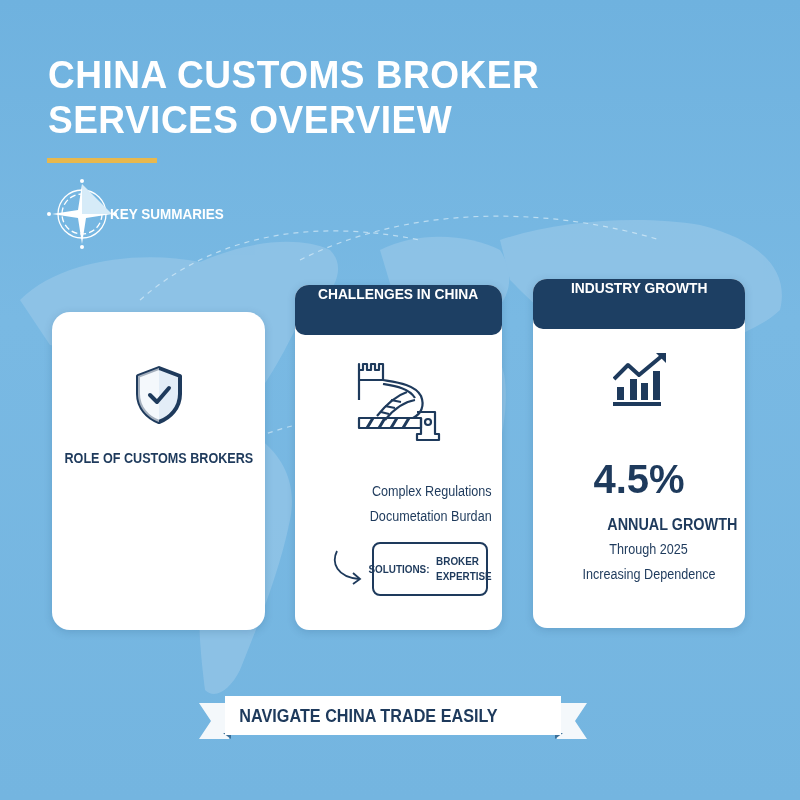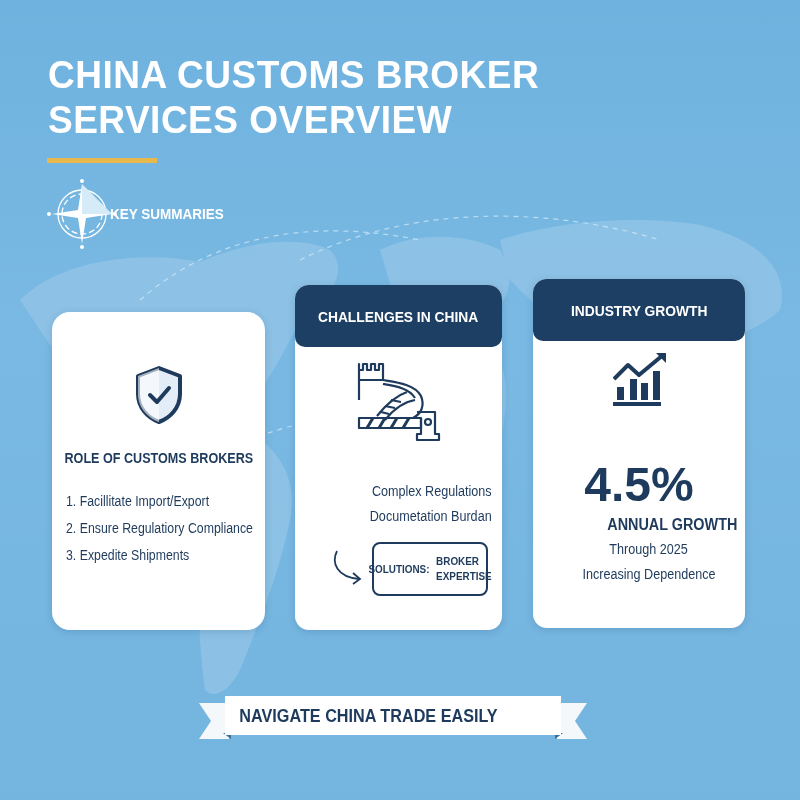--- a/index.html
+++ b/index.html
@@ -10,38 +10,38 @@
   .title{position:absolute;left:48px;top:52px;margin:0;color:#fff;font-weight:700;
     font-size:39px;line-height:45px;letter-spacing:0.5px;font-family:"Liberation Sans",sans-serif;transform:scaleX(0.95);transform-origin:left;}
   .title span{display:block;}
   .rule{position:absolute;left:47px;top:158px;width:110px;height:5px;background:#e8b84d;}
   .compass{position:absolute;left:46px;top:178px;width:72px;height:72px;}
   .ks{position:absolute;left:110px;top:205px;color:#fff;font-weight:700;font-size:15px;transform:scaleX(0.9);transform-origin:left;}
   .card{position:absolute;background:#fff;border-radius:14px;box-shadow:0 2px 8px rgba(20,60,100,.18);}
   .c1{left:52px;top:312px;width:213px;height:318px;border-radius:18px;}
   .c2{left:295px;top:285px;width:207px;height:345px;}
   .c3{left:533px;top:279px;width:212px;height:349px;}
-  .chead{height:62px;background:#1d3f63;border-radius:14px 14px 10px 10px;color:#fff;font-weight:700;font-size:15px;
-    display:flex;align-items:center;justify-content:center;}
+  .chead{height:50px;background:#1d3f63;border-radius:14px 14px 10px 10px;color:#fff;font-weight:700;font-size:15px;
+    display:flex;align-items:flex-start;justify-content:center;}
   .chead span{transform:scaleX(0.92);display:inline-block;}
   .navy{color:#1e3a5c;}
   .c1 .icon{position:absolute;left:80px;top:52px;}
   .c1 .h{position:absolute;left:0;width:213px;top:138px;text-align:center;font-weight:700;font-size:14px;}
   .c1 .h span{display:inline-block;transform:scaleX(0.9);}
   .c1 ol{position:absolute;left:14px;top:176px;margin:0;padding:0;list-style:none;font-size:14px;line-height:27px;}
   .c1 ol li{transform:scaleX(0.88);transform-origin:left;white-space:nowrap;}
   .c2 .icon{position:absolute;left:60px;top:75px;}
   .c2 .lines{position:absolute;left:0;width:207px;top:194px;text-align:right;font-size:14px;line-height:25px;}
   .c2 .lines div{transform:scaleX(0.9);}
   .c2 .arrow{position:absolute;left:36px;top:264px;}
   .c2 .sol{position:absolute;left:77px;top:257px;width:116px;height:54px;border:2px solid #1e3a5c;border-radius:8px;
     box-sizing:border-box;display:flex;flex-direction:row;align-items:center;justify-content:center;font-weight:700;font-size:11px;line-height:15px;}
   .c2 .sol div{transform:scaleX(0.9);}
   .c3 .icon{position:absolute;left:80px;top:72px;}
-  .c3 .big{position:absolute;left:0;width:212px;top:178px;text-align:center;font-weight:700;font-size:48px;}
+  .c3 .big{position:absolute;left:0;width:212px;top:178px;text-align:center;font-weight:700;font-size:40px;}
   .c3 .ag{position:absolute;left:0;width:212px;top:237px;text-align:right;font-weight:700;font-size:16px;}
   .c3 .ag span,.c3 .sub span{display:inline-block;transform:scaleX(0.9);}
   .c3 .sub{position:absolute;left:0;width:232px;text-align:center;font-size:14px;}
   .banner{position:absolute;left:199px;top:695px;width:388px;height:50px;}
   .banner-text{position:absolute;left:225px;top:696px;width:340px;height:40px;display:flex;align-items:center;
     font-weight:700;font-size:18px;color:#1e3a5c;}
   .banner-text span{display:inline-block;transform:scaleX(0.9);}
 </style>
 </head>
 <body>
@@ -84,25 +84,20 @@
 </svg>
 <div class="ks">KEY SUMMARIES</div>
 
 <div class="card c1">
   <svg class="icon" width="54" height="62" viewBox="0 0 54 62">
     <path d="M27 4 L48 12 L48 30 C48 44 38 54 27 58 C16 54 6 44 6 30 L6 12 Z" fill="#e3edf7" stroke="#1e3a5c" stroke-width="4" stroke-linejoin="round"></path>
     <path d="M27 4 L6 12 L6 30 C6 44 16 54 27 58 Z" fill="#fff" opacity=".6"></path>
     <path d="M18 31 L25 38 L37 24" fill="none" stroke="#1e3a5c" stroke-width="4" stroke-linecap="round" stroke-linejoin="round"></path>
   </svg>
   <div class="h navy"><span>ROLE OF CUSTOMS BROKERS</span></div>
-  <ol class="navy">
-    <li>1. Facillitate Import/Export</li>
-    <li>2. Ensure Regulatiory Compliance</li>
-    <li>3. Expedite Shipments</li>
-  </ol>
 </div>
 
 <div class="card c2">
   <div class="chead">
       <span>CHALLENGES IN CHINA</span>
     </div>
   <svg class="icon" width="86" height="82" viewBox="0 0 86 82">
     <g fill="none" stroke="#1e3a5c" stroke-width="2.2" stroke-linejoin="round">
       <path d="M4 4 L4 10 L8 10 L8 4 L12 4 L12 10 L16 10 L16 4 L20 4 L20 10 L24 10 L24 4 L28 4 L28 20 L4 20 Z"></path>
       <path d="M4 20 L4 40 M28 20 C40 22 60 24 66 36 C70 46 66 54 58 58"></path>

